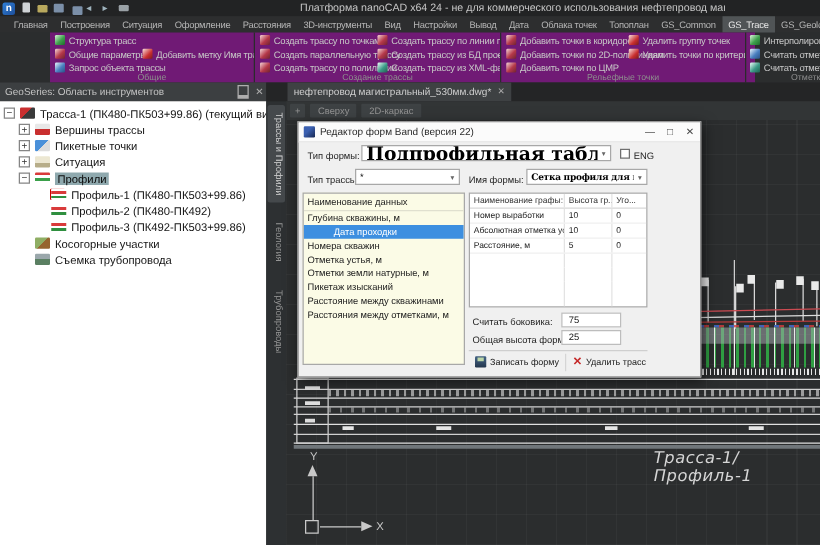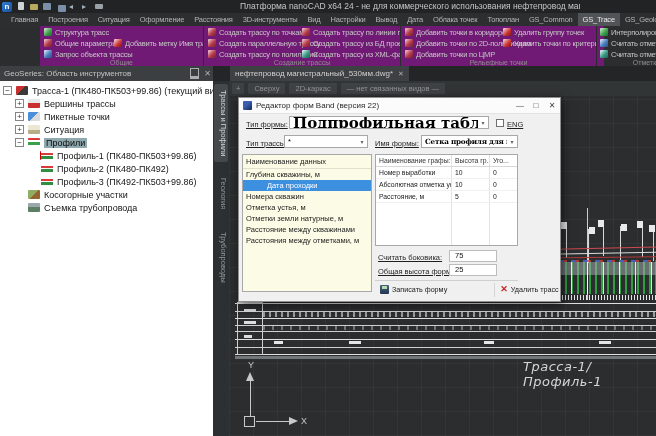--- a/index.html
+++ b/index.html
@@ -93,21 +93,21 @@
 
   
   #dialog{position:absolute;left:238px;top:97px;width:323px;height:205px;background:#f0f0f0;
     border:1px solid #8f8f8f;box-shadow:2px 3px 10px rgba(0,0,0,0.55);box-sizing:border-box;}
   #dtitle{position:absolute;left:0;top:0;width:100%;height:15px;background:#fbfbfb;
     display:flex;align-items:center;border-bottom:1px solid #e3e3e3;}
   #dico{width:9px;height:9px;margin:0 4px 0 4px;background:linear-gradient(135deg,#3a5fb0 40%,#16264f 100%);
     border-radius:1px;}
   #dtitle .t{font-size:8px;color:#2a2a2a;flex:1;white-space:nowrap;overflow:hidden;}
   .wc{width:16px;text-align:center;font-size:8px;color:#444;line-height:15px;}
-  .dlbl{position:absolute;font-size:7.5px;color:#1f1f1f;white-space:nowrap;text-decoration:underline;}
+  .dlbl{position:absolute;font-size:7.5px;color:#1f1f1f;white-space:nowrap;}
   .combo{position:absolute;height:13px;background:#fff;border:1px solid #a8a8a8;box-sizing:border-box;
     display:flex;align-items:center;overflow:hidden;}
   .combo .v{flex:1;padding-left:3px;white-space:nowrap;overflow:hidden;}
   .combo .serif{font-family:"DejaVu Serif",serif;font-weight:bold;}
   .combo .a{flex:0 0 10px;font-size:6px;color:#666;text-align:center;}
   #engbox{position:absolute;left:257px;top:21px;width:8px;height:8px;background:#fff;
     border:1px solid #6f6f6f;box-sizing:border-box;}
   #listbox{position:absolute;left:3px;top:56px;width:130px;height:138px;background:#fbfbe6;
     border:1px solid #a8a8a8;box-sizing:border-box;font-size:7.5px;color:#1c1c1c;overflow:hidden;}
   #listbox .hd{height:13px;line-height:13px;padding-left:3px;border-bottom:1px solid #e0e0cf;}
@@ -117,21 +117,21 @@
     border:1px solid #a8a8a8;box-sizing:border-box;font-size:6.8px;color:#222;overflow:hidden;}
   .tr{display:flex;height:11px;line-height:11px;}
   .tr.hd{color:#333;border-bottom:1px solid #d8d8d8;}
   .td{box-sizing:border-box;padding-left:3px;white-space:nowrap;overflow:hidden;
     border-right:1px solid #e3e3e3;}
   .c0{width:76px;}.c1{width:38px;}.c2{width:23px;border-right:none;}
   .tr.data{border-bottom:1px solid #f0f0f0;}
   .fld{position:absolute;height:12px;background:#fff;border:1px solid #bdbdbd;box-sizing:border-box;
     font-size:7.5px;line-height:10px;padding-left:5px;color:#111;}
   #btnbar{position:absolute;left:136px;top:182px;width:143px;height:17px;border-top:1px solid #cfcfcf;
-    display:flex;align-items:center;font-size:7.2px;color:#1a1a1a;gap:42px;}
+    display:flex;align-items:center;font-size:7.2px;color:#1a1a1a;}
   .dbtn{display:flex;align-items:center;gap:3px;padding:0 5px;height:14px;white-space:nowrap;}
   .dbtn + .dbtn{border-left:1px solid #d5d5d5;}
   #saveic{width:9px;height:9px;background:linear-gradient(180deg,#3f5d7d 20%,#24364c 100%);
     border-radius:1px;position:relative;}
   #saveic::before{content:"";position:absolute;left:2px;top:1px;width:5px;height:3px;background:#bcd6a8;}
   #delic{color:#c42727;font-weight:bold;font-size:9px;line-height:9px;}
 </style>
 </head>
 <body>
 
@@ -333,21 +333,20 @@
   <div id="docbar">
     <div id="doctab">
       <span>нефтепровод магистральный_530мм.dwg*</span>
       <span class="x">✕</span>
     </div>
   </div>
   <div id="viewbar">
     <span class="vbtn" style="padding:0 4px">+</span>
     <span class="vbtn">Сверху</span>
     <span class="vbtn">2D-каркас</span>
-    <span class="vbtn">— нет связанных видов —</span>
   </div>
 
   <div id="canvas">
 
     <div class="abs" style="left:358px;top:112px;width:1px;height:92px;background:rgba(235,235,235,0.85)"></div>
 
     <div class="stem" style="left:308px;top:128px"></div>
     <div class="stem" style="left:322px;top:131px"></div>
     <div class="stem" style="left:337px;top:128px"></div>
     <div class="stem" style="left:359px;top:133px"></div>
@@ -434,20 +433,21 @@
       <span class="a">▾</span>
     </div>
 
     <div id="listbox">
       <div class="hd">Наименование данных</div>
       <div class="li">Глубина скважины, м</div>
       <div class="li sel">Дата проходки</div>
       <div class="li">Номера скважин</div>
       <div class="li">Отметка устья, м</div>
       <div class="li">Отметки земли натурные, м</div>
+      <div class="li">Пикетаж изысканий</div>
       <div class="li">Расстояние между скважинами</div>
       <div class="li">Расстояния между отметками, м</div>
     </div>
 
     <div id="tablebox">
       <div class="tr hd">
         <span class="td c0">Наименование графы:</span>
         <span class="td c1">Высота гр...</span>
         <span class="td c2">Уго...</span>
       </div>

